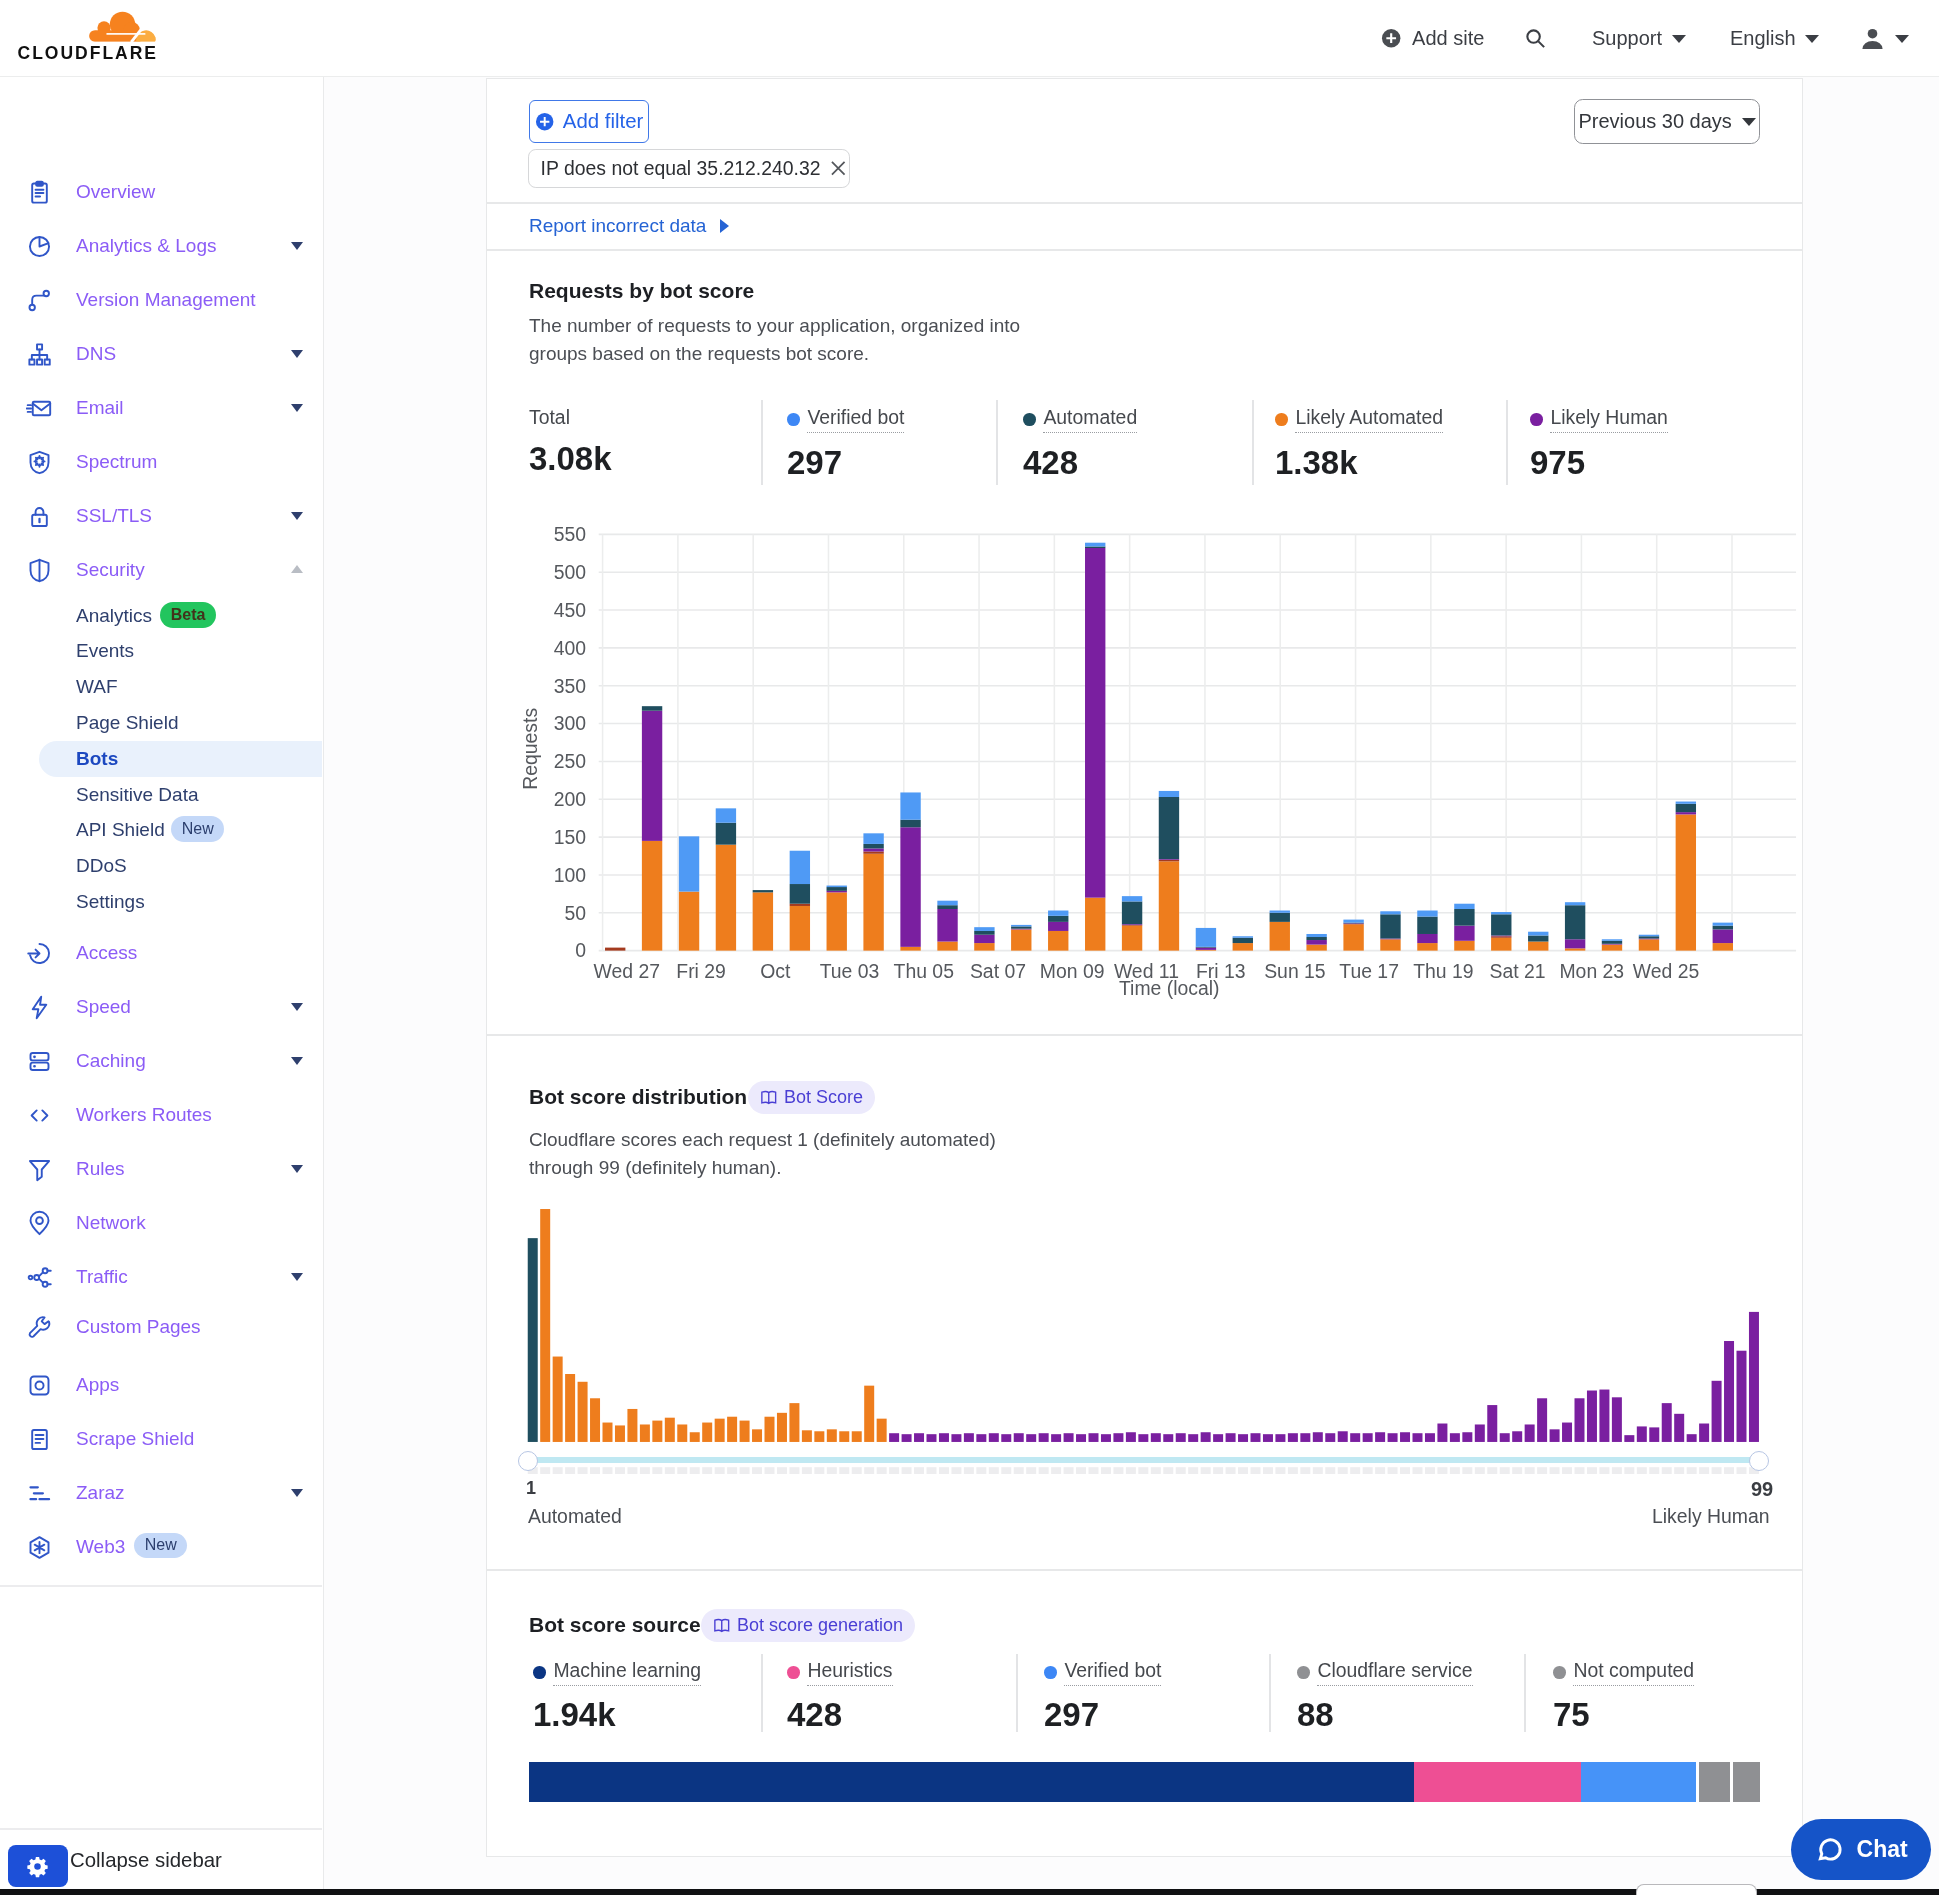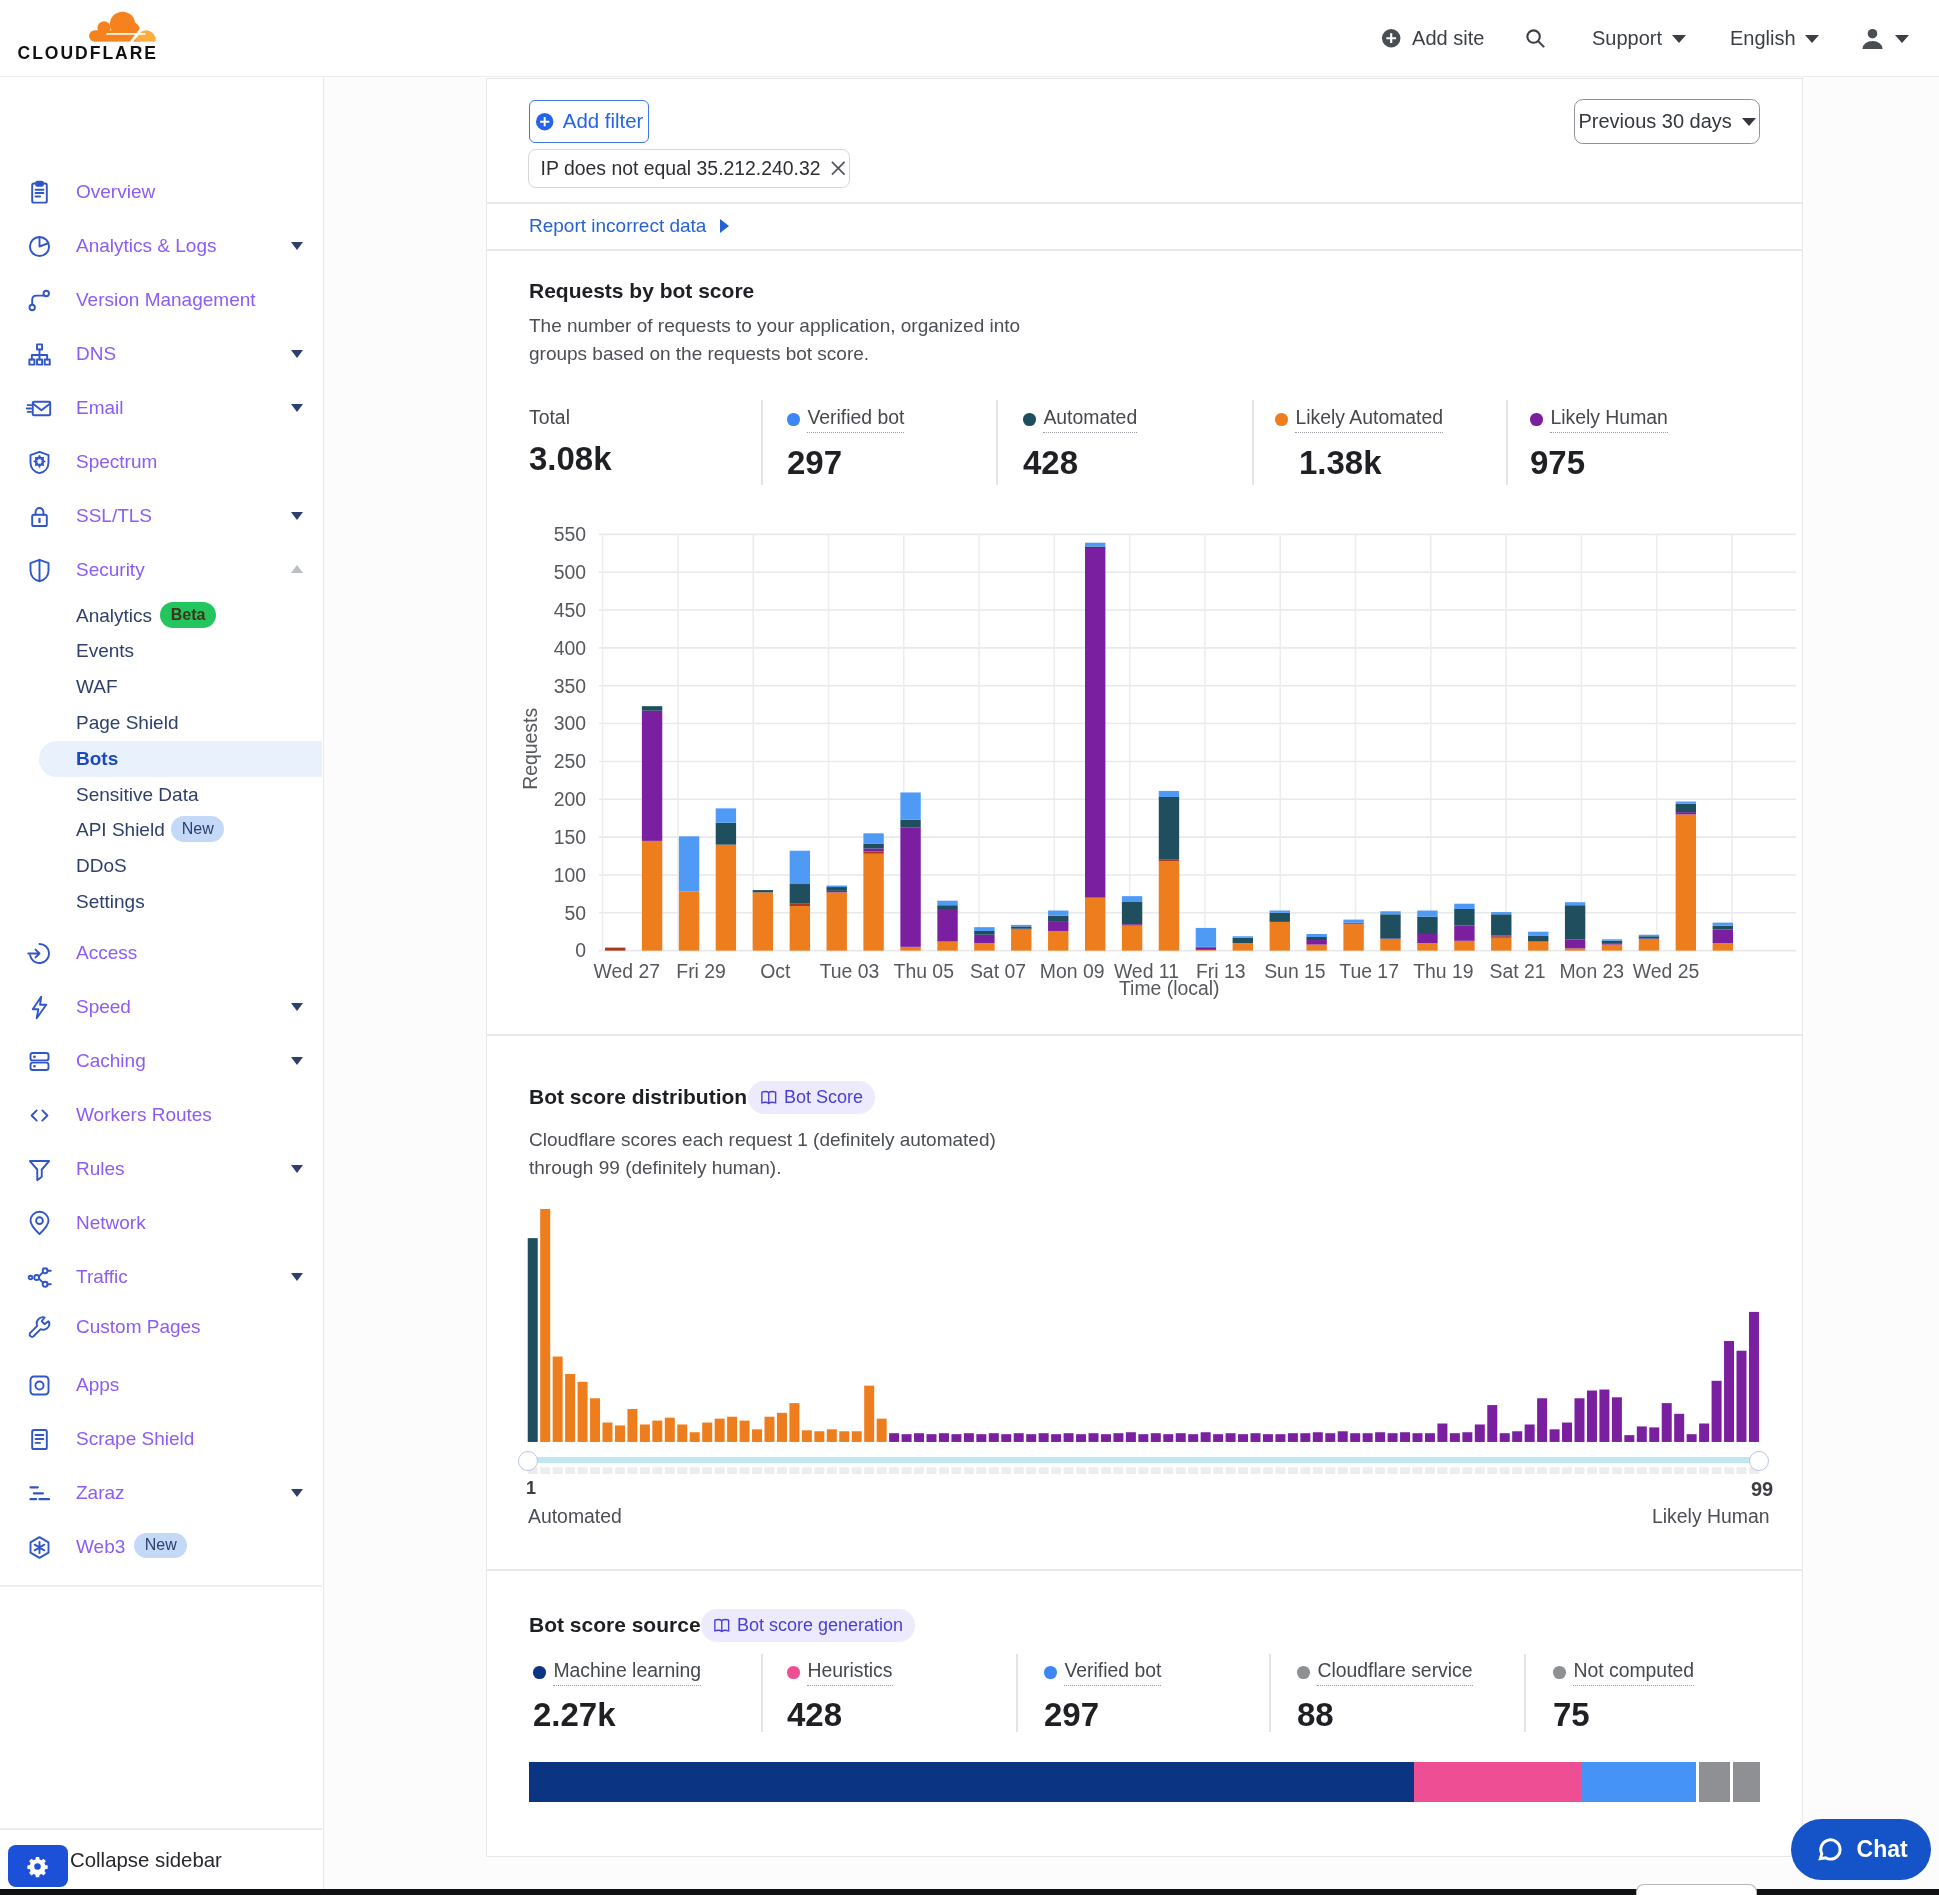--- a/index.html
+++ b/index.html
@@ -319,21 +319,21 @@
         <span class="dot" style="background:#1f4e5f"></span>
         <span class="statlabel" style="">Automated</span>
       </div>
       <div class="statval" style="margin-top:10.7px;">428</div>
     </div>
 <div class="abs" style="left:1275px;top:406px;white-space:nowrap;">
       <div style="display:flex;align-items:center;"> 
         <span class="dot" style="background:#ee7d1d"></span>
         <span class="statlabel" style="">Likely Automated</span>
       </div>
-      <div class="statval" style="margin-top:10.7px;margin-left:24px;">1.38k</div>
+      <div class="statval" style="margin-top:10.7px;">1.38k</div>
     </div>
 <div class="abs" style="left:1530px;top:406px;white-space:nowrap;">
       <div style="display:flex;align-items:center;"> 
         <span class="dot" style="background:#7a1fa0"></span>
         <span class="statlabel" style="">Likely Human</span>
       </div>
       <div class="statval" style="margin-top:10.7px;">975</div>
     </div>
 <div class="vline" style="left:761px;top:400px;height:85px;"></div>
 <div class="vline" style="left:996px;top:400px;height:85px;"></div>
@@ -728,21 +728,21 @@
 <div class="abs" style="left:1652px;top:1505px;font-size:19.4px;color:#4b4e54;">Likely Human</div>
 <div class="abs h2" style="left:529px;top:1613px;">Bot score source</div>
 <div class="pill" style="left:701px;top:1609px;"><svg width="17.5" height="15.5" viewBox="0 0 20 18" fill="none" stroke="#4a3fd4" stroke-width="1.6" style="margin-right:6.8px">
         <path d="M10 3 C8 1.5 5 1.5 2 2.5 V15 c3-1 6-1 8 .5 c2-1.5 5-1.5 8-.5 V2.5 C15 1.5 12 1.5 10 3 v12"></path>
       </svg>Bot score generation</div>
 <div class="abs" style="left:533px;top:1659px;white-space:nowrap;">
       <div style="display:flex;align-items:center;">
         <span class="dot" style="background:#0b3583"></span>
         <span class="statlabel">Machine learning</span>
       </div>
-      <div class="statval" style="margin-top:9.7px;">2.27k</div>
+      <div class="statval" style="margin-top:9.7px;">1.94k</div>
     </div>
 <div class="abs" style="left:787px;top:1659px;white-space:nowrap;">
       <div style="display:flex;align-items:center;">
         <span class="dot" style="background:#ee4f94"></span>
         <span class="statlabel">Heuristics</span>
       </div>
       <div class="statval" style="margin-top:9.7px;">428</div>
     </div>
 <div class="abs" style="left:1044px;top:1659px;white-space:nowrap;">
       <div style="display:flex;align-items:center;">

